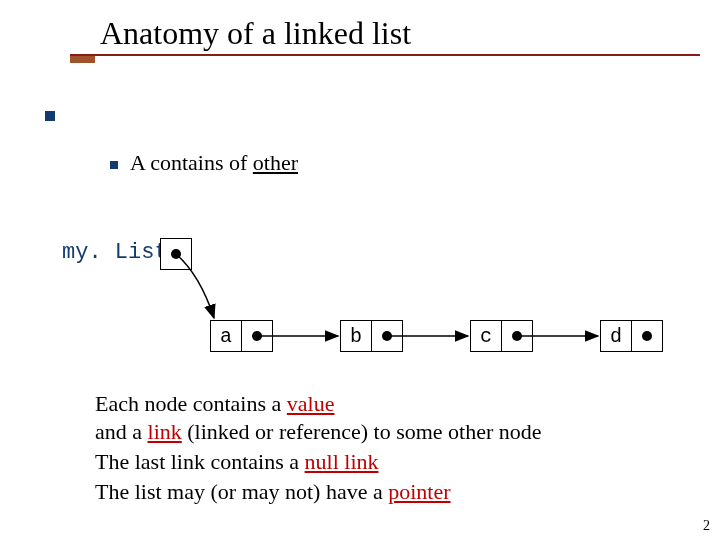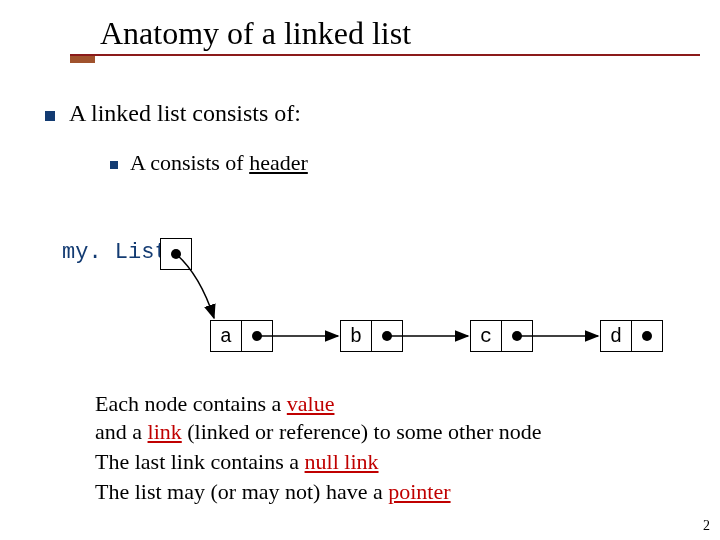--- a/index.html
+++ b/index.html
@@ -141,25 +141,25 @@
 </head>
 <body>
 
 <div class="title-wrap">
   <span class="title">Anatomy of a linked list</span>
 </div>
 <div class="title-underline"></div>
 <div class="accent-bar"></div>
 
 <div class="line1">
-  <span class="bullet-sq"></span><span>A linked list consists of:</span>
+  <span class="bullet-sq"></span>
 </div>
 
 <div class="line2">
-  <span class="bullet-sq-sm"></span><span>A consists of </span><span class="underline">header</span>
+  <span class="bullet-sq-sm"></span><span>A contains of </span><span class="underline">other</span>
 </div>
 
 <div class="mylist-label">my. List</div>
 <div class="mylist-box">
   <div class="dot"></div>
 </div>
 
 <div class="node" style="left:210px">
   <div class="val">a</div>
   <div class="ptr">

